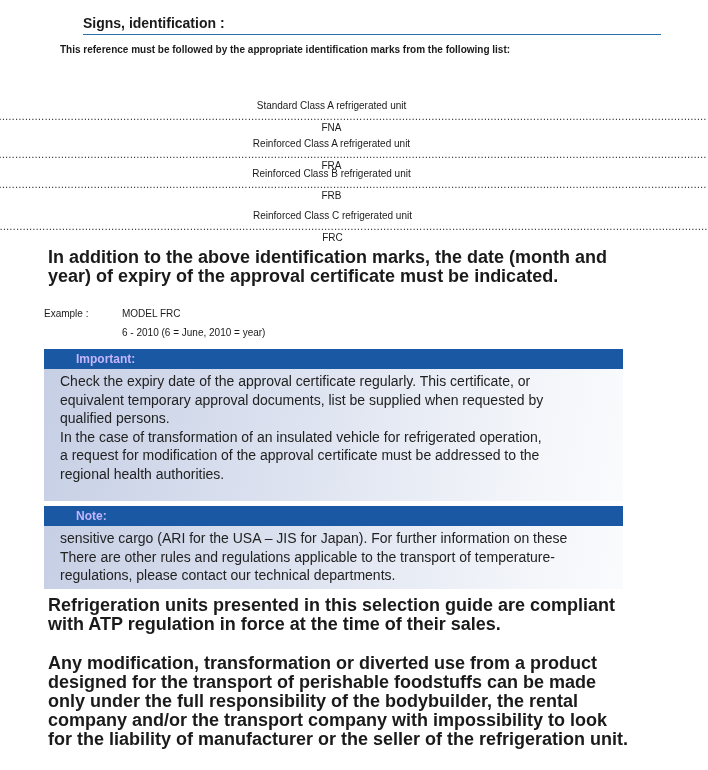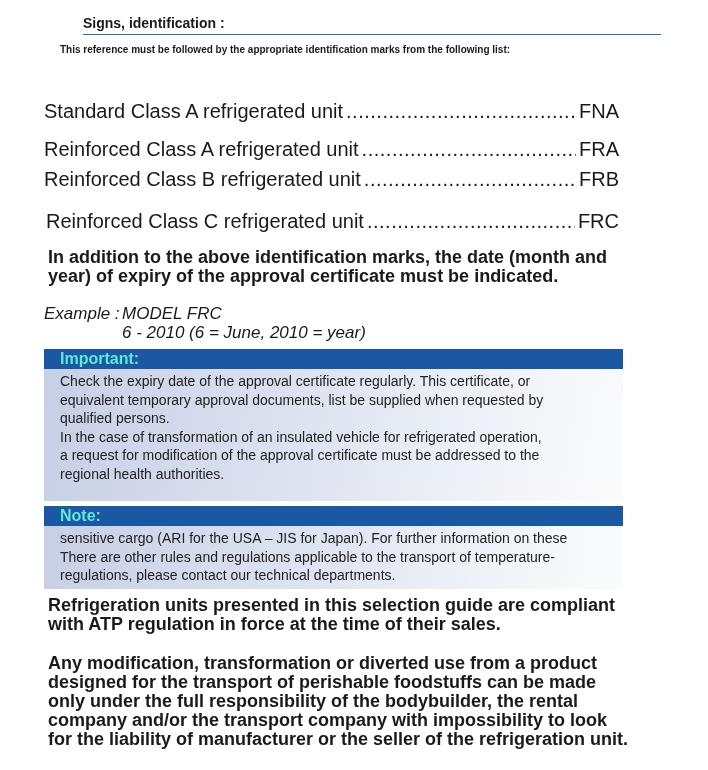--- a/index.html
+++ b/index.html
@@ -2,31 +2,31 @@
 <html><head>
 <meta charset="utf-8">
 <style>
   html, body { margin:0; padding:0; background:#ffffff; }
   body { width:708px; height:770px; position:relative; overflow:hidden;
          font-family:"Liberation Sans", sans-serif; color:#1a1a1a; }
   .abs { position:absolute; }
   .section-title { left:43px; top:15px; width:578px; font-size:14px; font-weight:bold;
                    padding-bottom:3px; border-bottom:1.5px solid #2a6fa8;margin-left:40px; }
   .intro { left:60px; top:42px; width:585px; font-size:10px; font-weight:bold; line-height:16px; }
-  .mark-row { left:44px; width:575px; font-size:20px; display:flex; align-items:center; white-space:nowrap; }
+  .mark-row { left:44px; width:575px; font-size:10px; display:flex; align-items:center; white-space:nowrap;flex-direction:column; }
   .mark-row .lbl { flex:none; }
   .mark-row .dots { flex:1; overflow:hidden; margin:0 3px; letter-spacing:0.5px; }
   .mark-row .dots::before { content:"....................................................................................................................................................................................................................................."; }
   .mark-row .code { flex:none; }
   .para-bold { left:48px; width:580px; font-size:18px; font-weight:bold; line-height:19px; }
-  .example { left:44px; top:304px; font-size:17px; line-height:19px;font-style:italic; }
+  .example { left:44px; top:304px; font-size:10px; line-height:19px; }
   .example .ex-label { display:inline-block; width:78px; }
   .example .ex-indent { padding-left:78px; }
   .box { left:44px; width:579px; }
-  .box .hdr { background:#1a58a3; color:#5eead4; font-weight:bold; font-size:16px; padding:2px 0 2px 16px; height:16px; line-height:16px; }
+  .box .hdr { background:#1a58a3; color:#c4b5fd; font-weight:bold; font-size:12px; padding:2px 0 2px 32px; height:16px; line-height:16px; }
   .box .body { background:linear-gradient(100deg, #c7cfe5 0%, #dde3f0 45%, #f4f6fa 85%, #fafbfd 100%);
                font-size:14px; line-height:18.5px; padding:3px 10px 16px 16px; color:#222; }
 </style>
 </head>
 <body>
 
 <div class="abs section-title">Signs, identification :</div>
 <div class="abs intro">This reference must be followed by the appropriate identification marks from the following list:</div>
 
 <div class="abs mark-row" style="top:100px">

